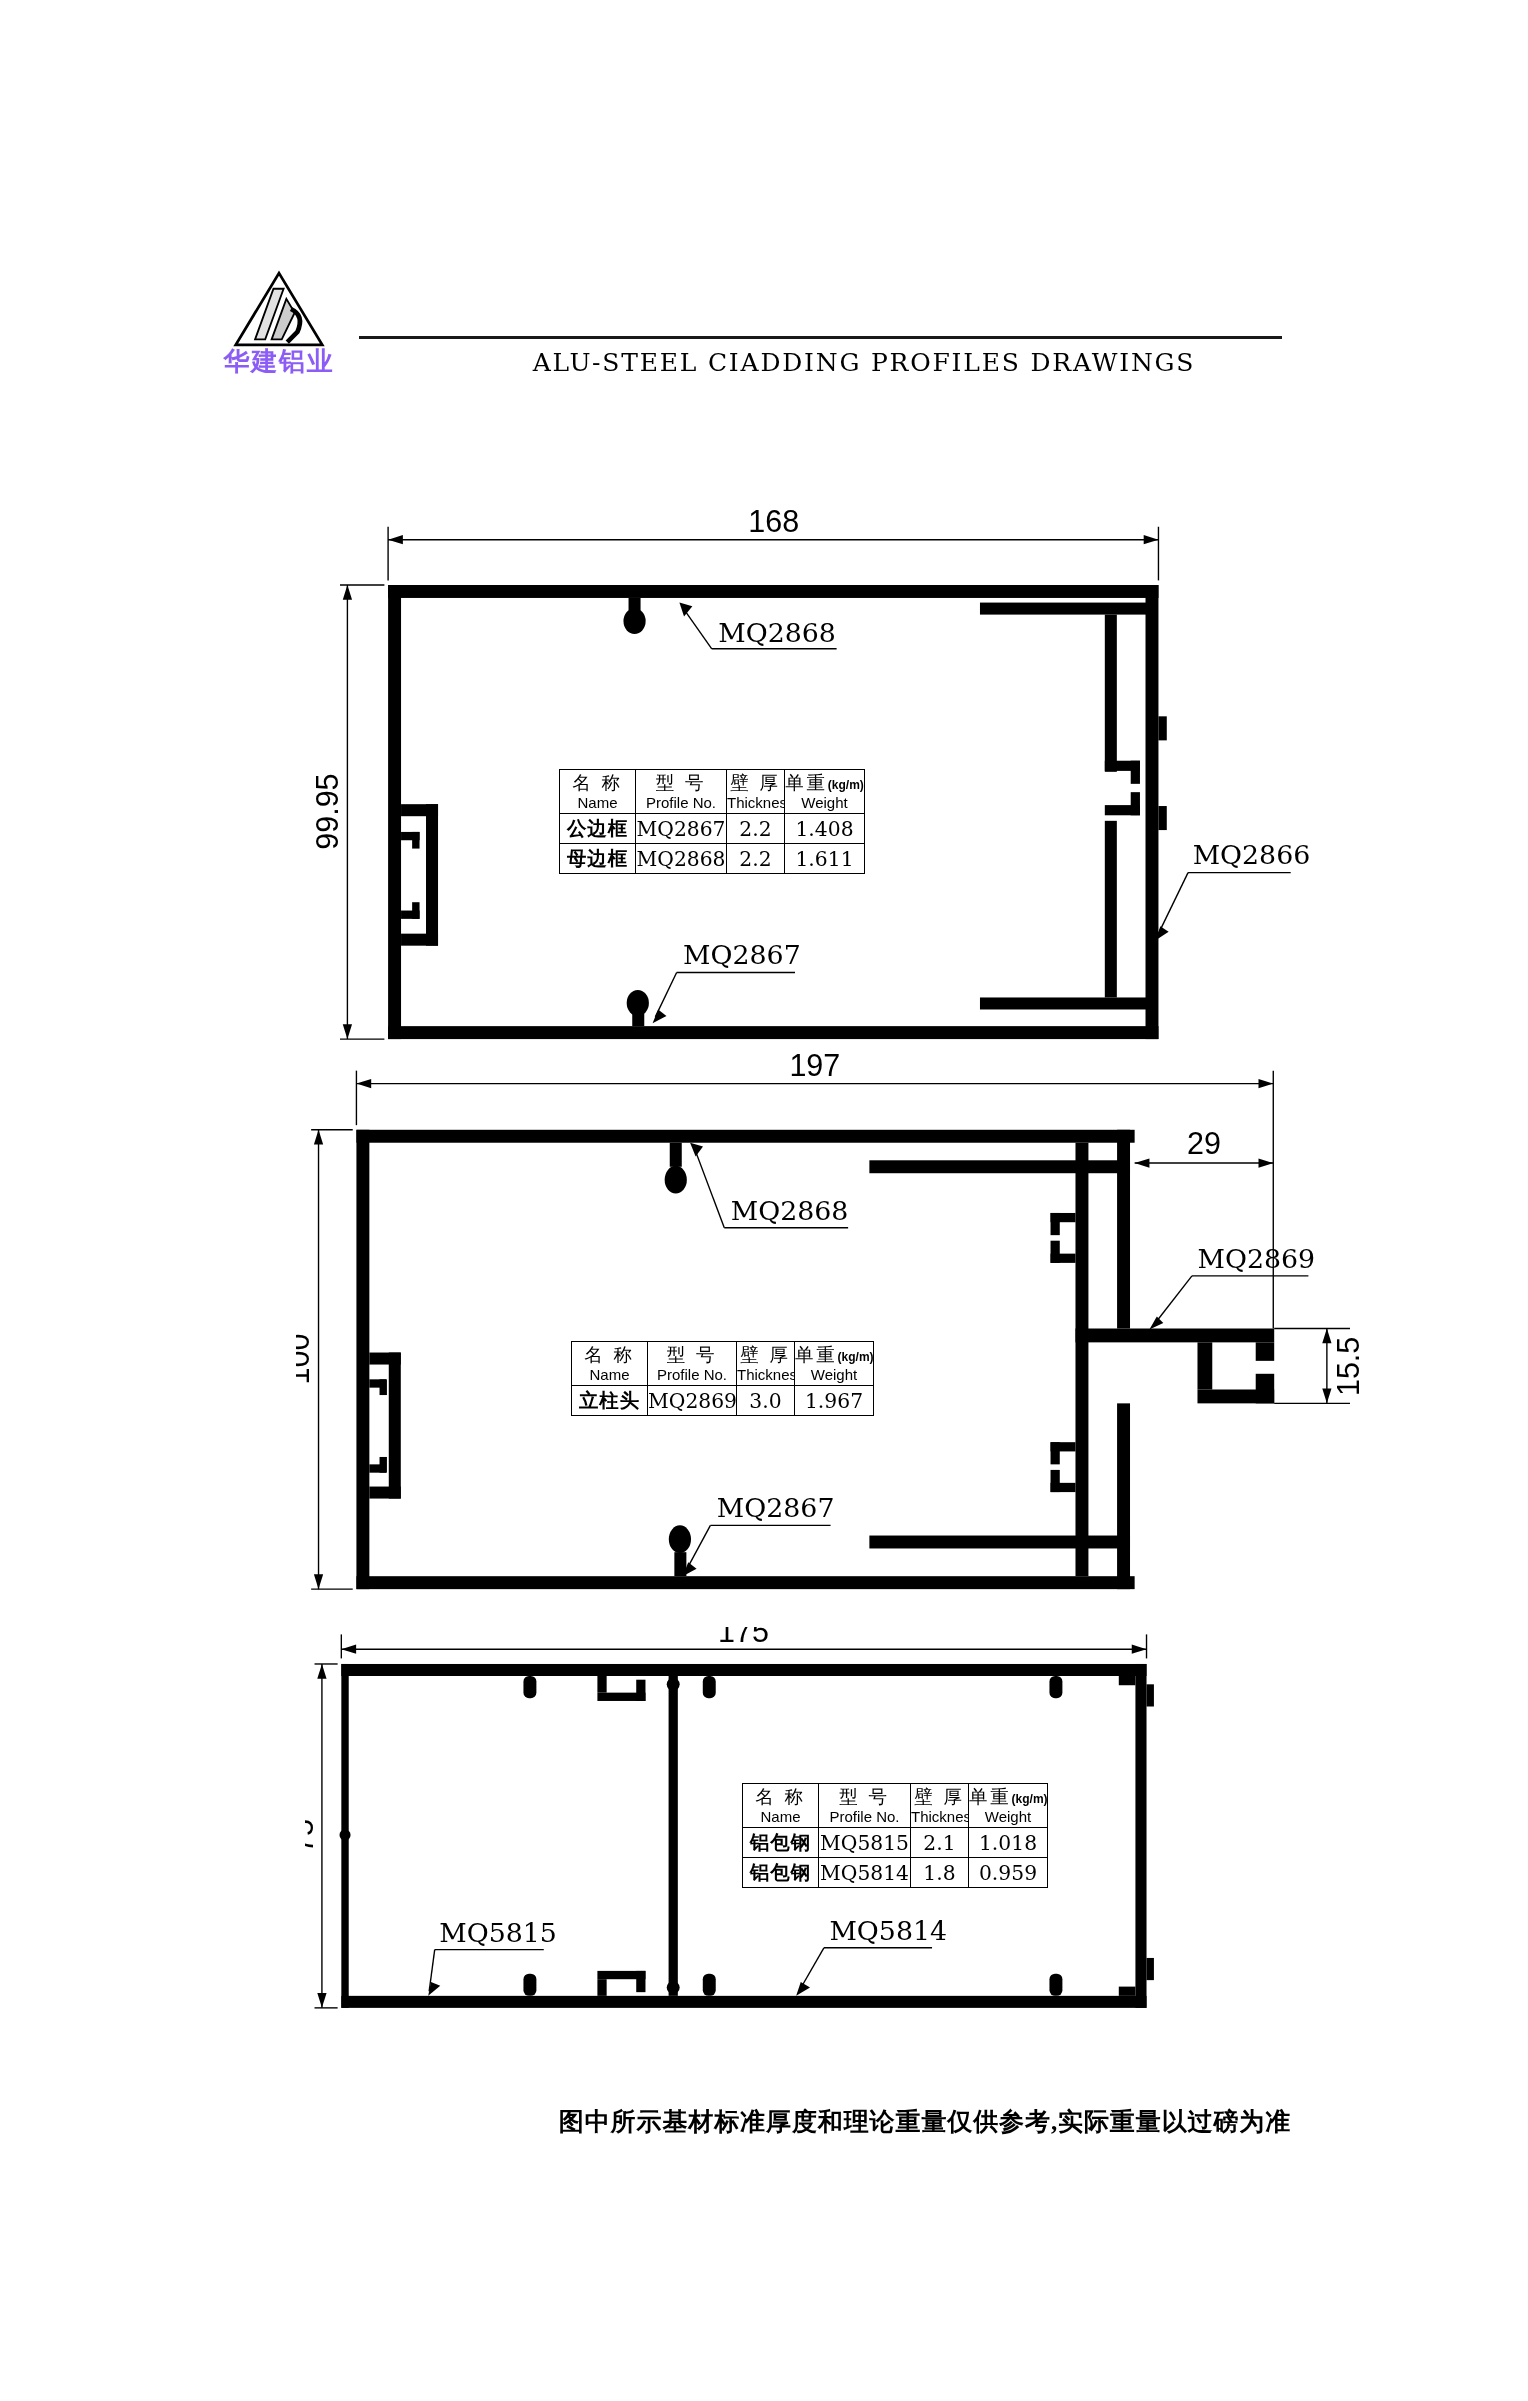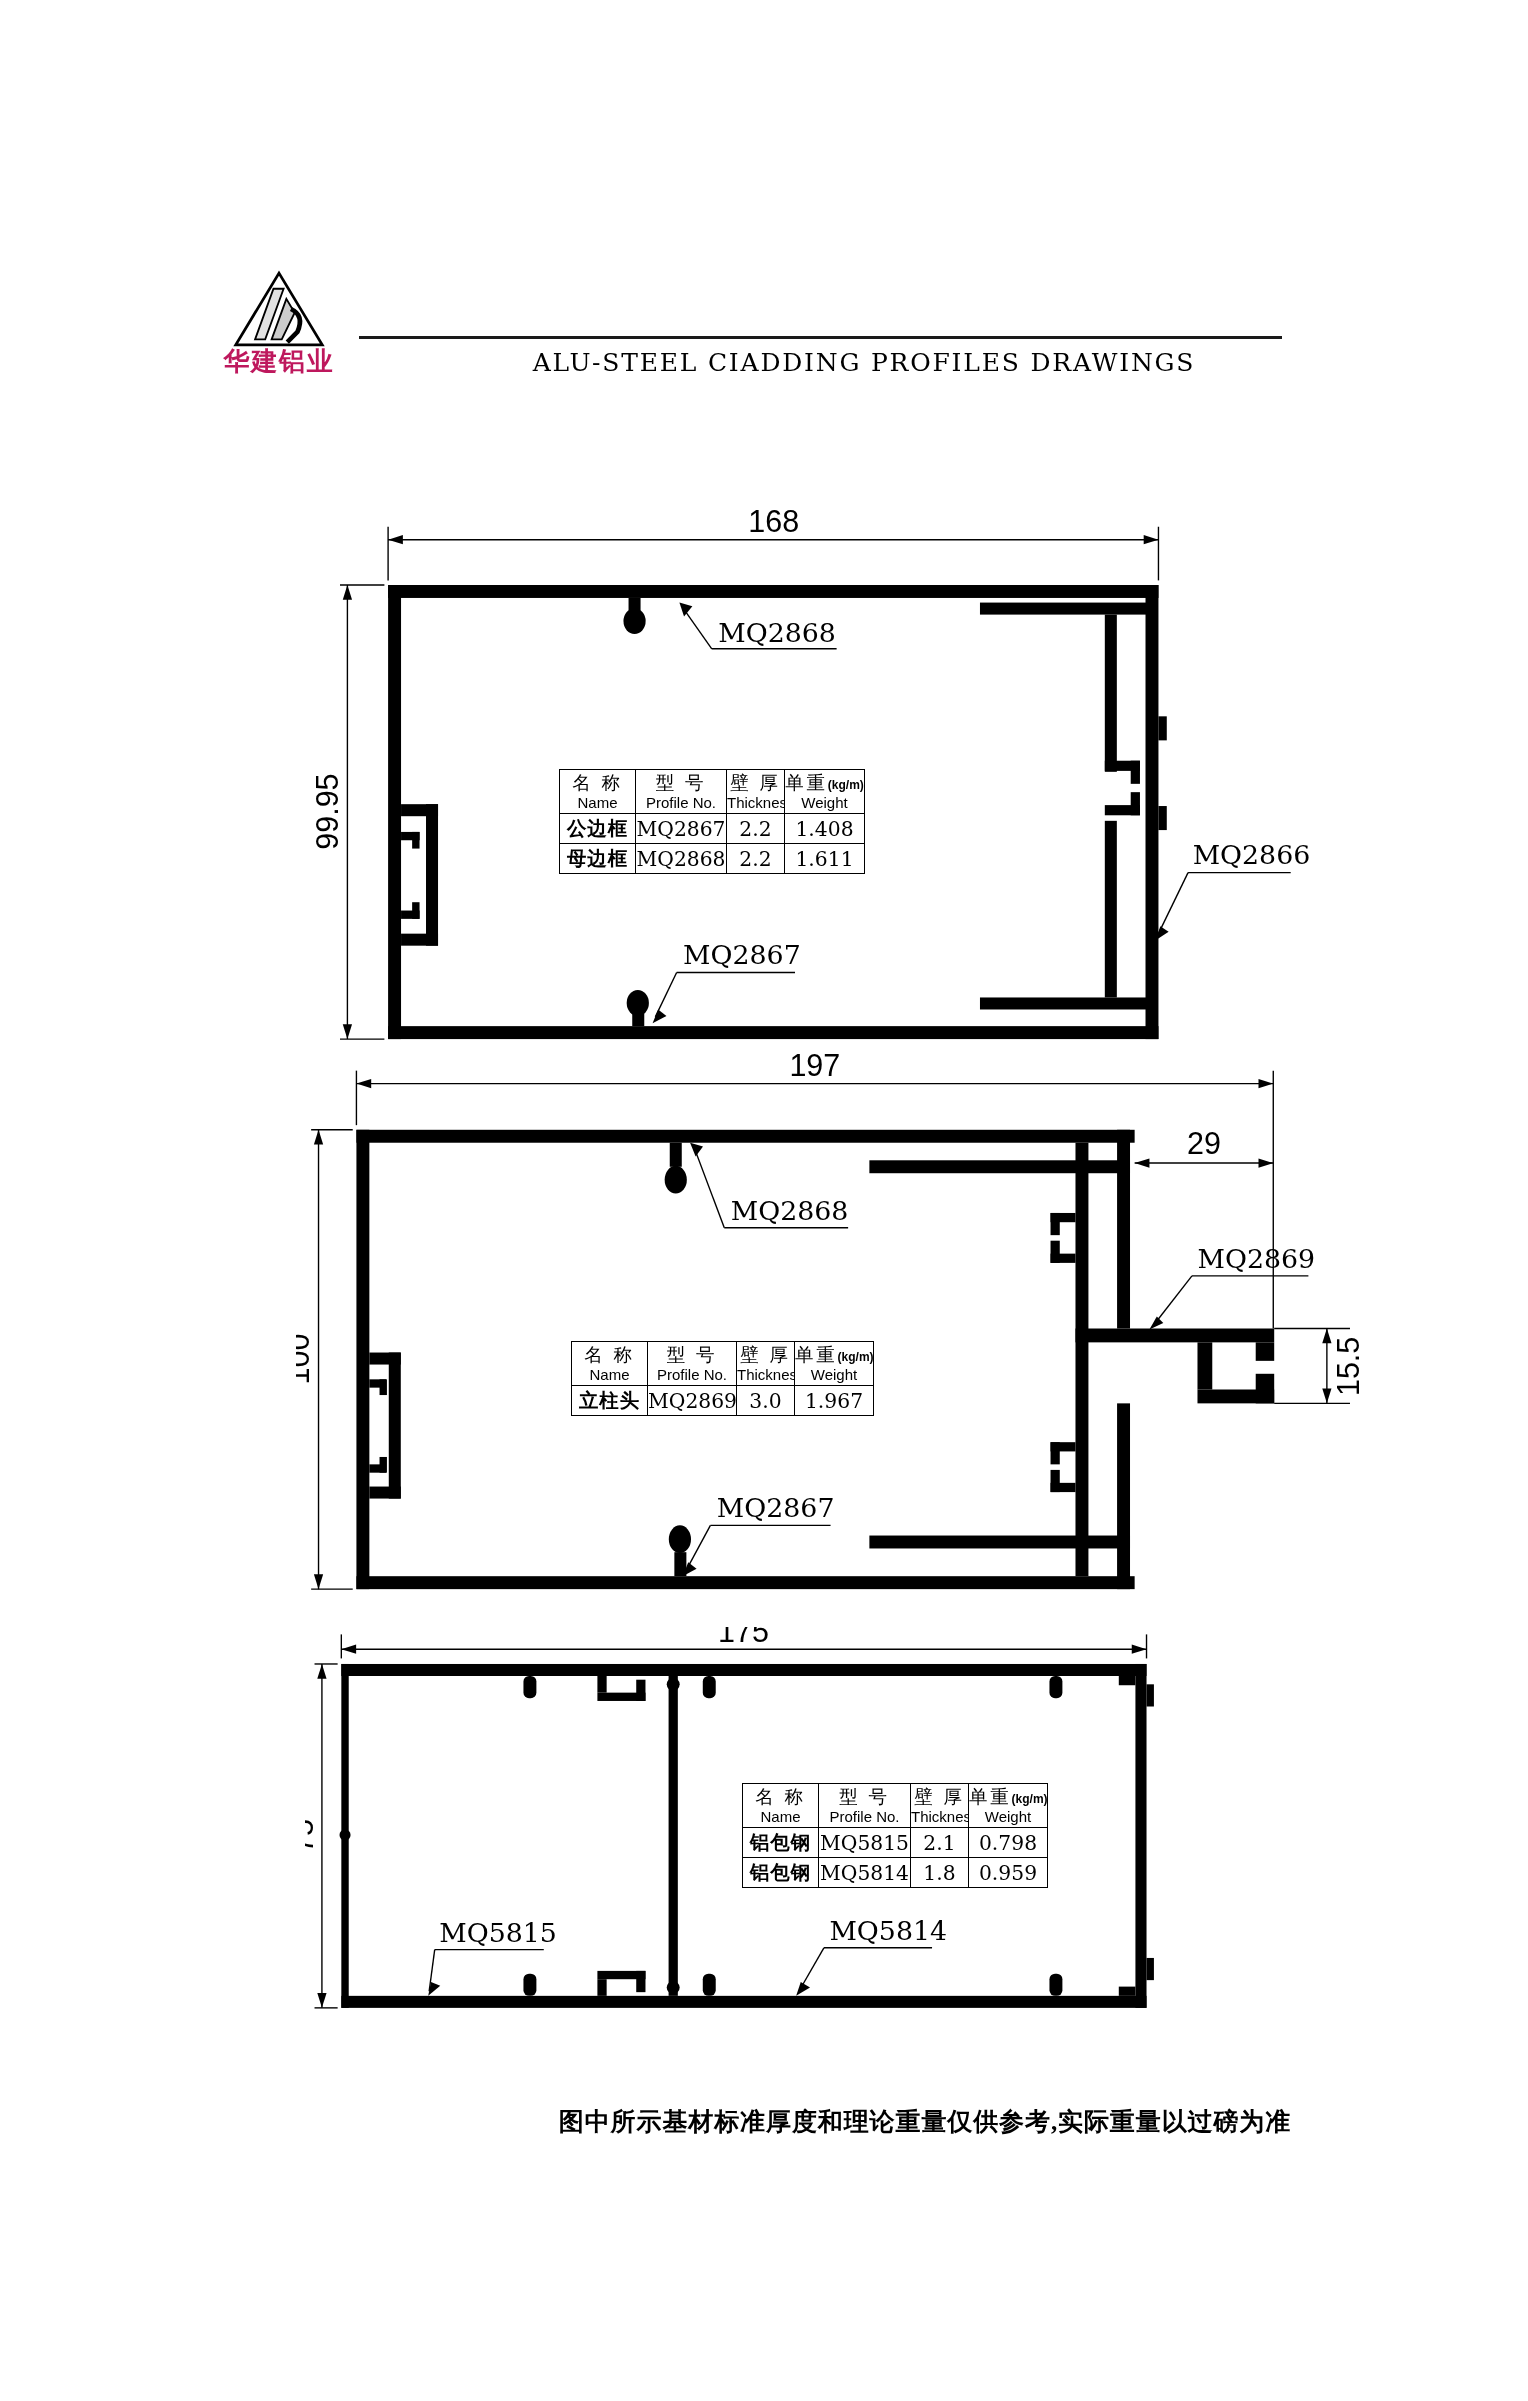--- a/index.html
+++ b/index.html
@@ -39,21 +39,21 @@
 <body>
 
 <div class="page">
 
   <svg class="abs" style="left:233px;top:270px" width="92" height="78" viewBox="0 0 100 84">
     <polygon points="50,3 97,81 3,81" fill="none" stroke="#000" stroke-width="3"></polygon>
     <polygon points="24,75 44,20 55,20 35,75" fill="#e2e2e2" stroke="#000" stroke-width="2"></polygon>
     <polygon points="42,75 58,31 67,46 53,75" fill="#cccccc" stroke="#000" stroke-width="2"></polygon>
     <path d="M63,42 q15,7 7,25 l-11,11" fill="none" stroke="#000" stroke-width="5"></path>
   </svg>
-  <div class="brand" style="color:#be185d">华建铝业</div>
+  <div class="brand" style="color:#8b5cf6">华建铝业</div>
 
   <div class="rule"></div>
   <div class="subtitle">ALU-STEEL CIADDING PROFILES DRAWINGS</div>
 
   <svg class="abs" style="left:314px;top:499px" width="1036" height="578" viewBox="0 0 1120 625">
 
     <g stroke="#000" stroke-width="1.5" fill="none">
       <line x1="80" y1="88" x2="80" y2="30"></line>
       <line x1="913" y1="88" x2="913" y2="30"></line>
       <line x1="80" y1="44" x2="913" y2="44"></line>
@@ -390,21 +390,21 @@
           <span class="th-zh"><span>单重</span><span class="unit">(kg/m)</span></span>
           <span class="th-en">Weight</span>
           </th>
       </tr>
     </thead>
     <tbody>
       <tr>
         <td class="cn">铝包钢</td>
         <td>MQ5815</td>
         <td>2.1</td>
-        <td>0.798</td>
+        <td>1.018</td>
       </tr>
       <tr>
         <td class="cn">铝包钢</td>
         <td>MQ5814</td>
         <td>1.8</td>
         <td>0.959</td>
       </tr>
     </tbody>
   </table>
 

